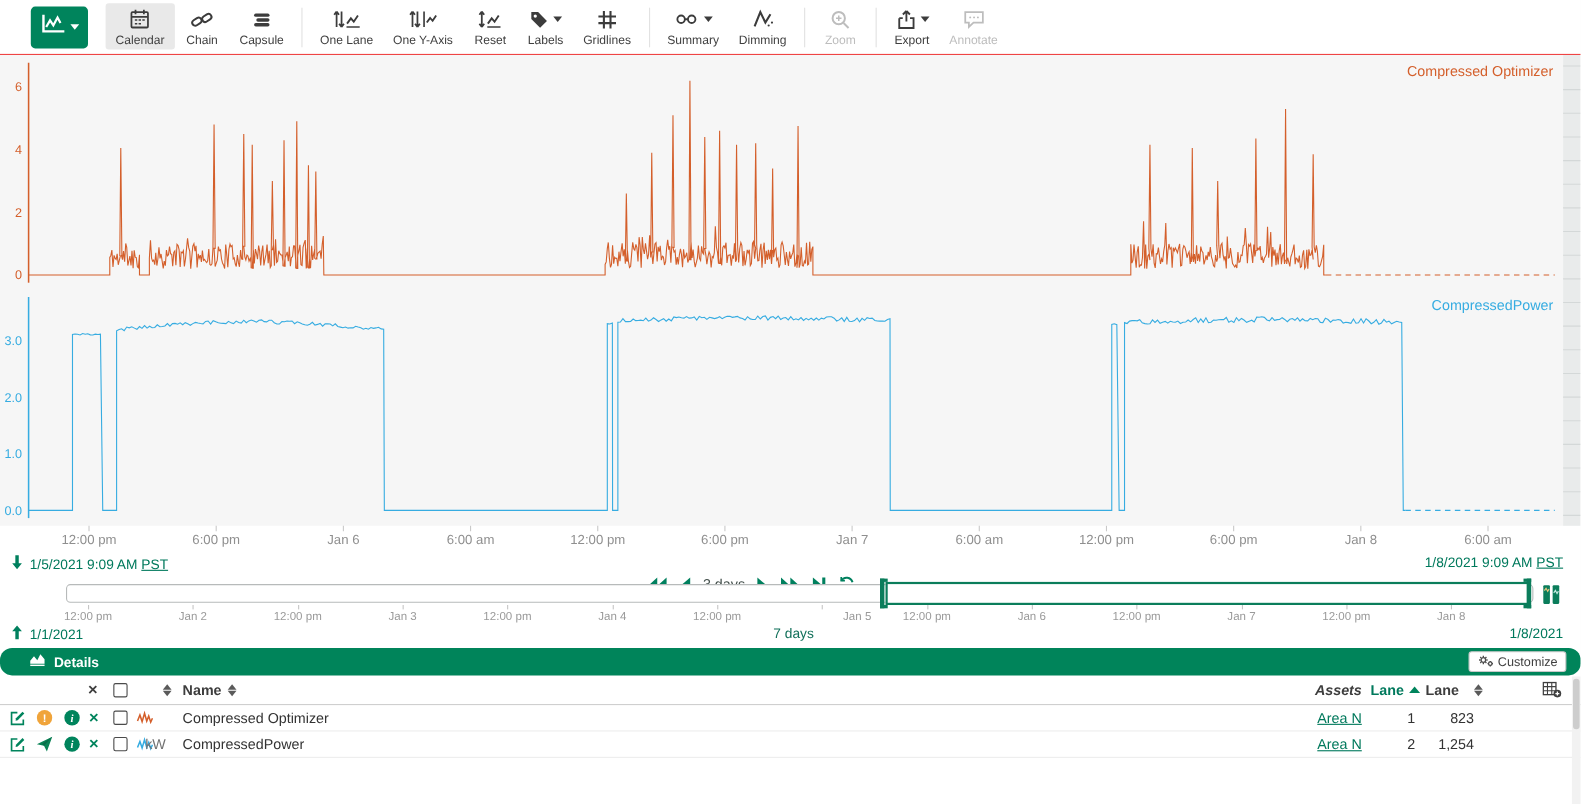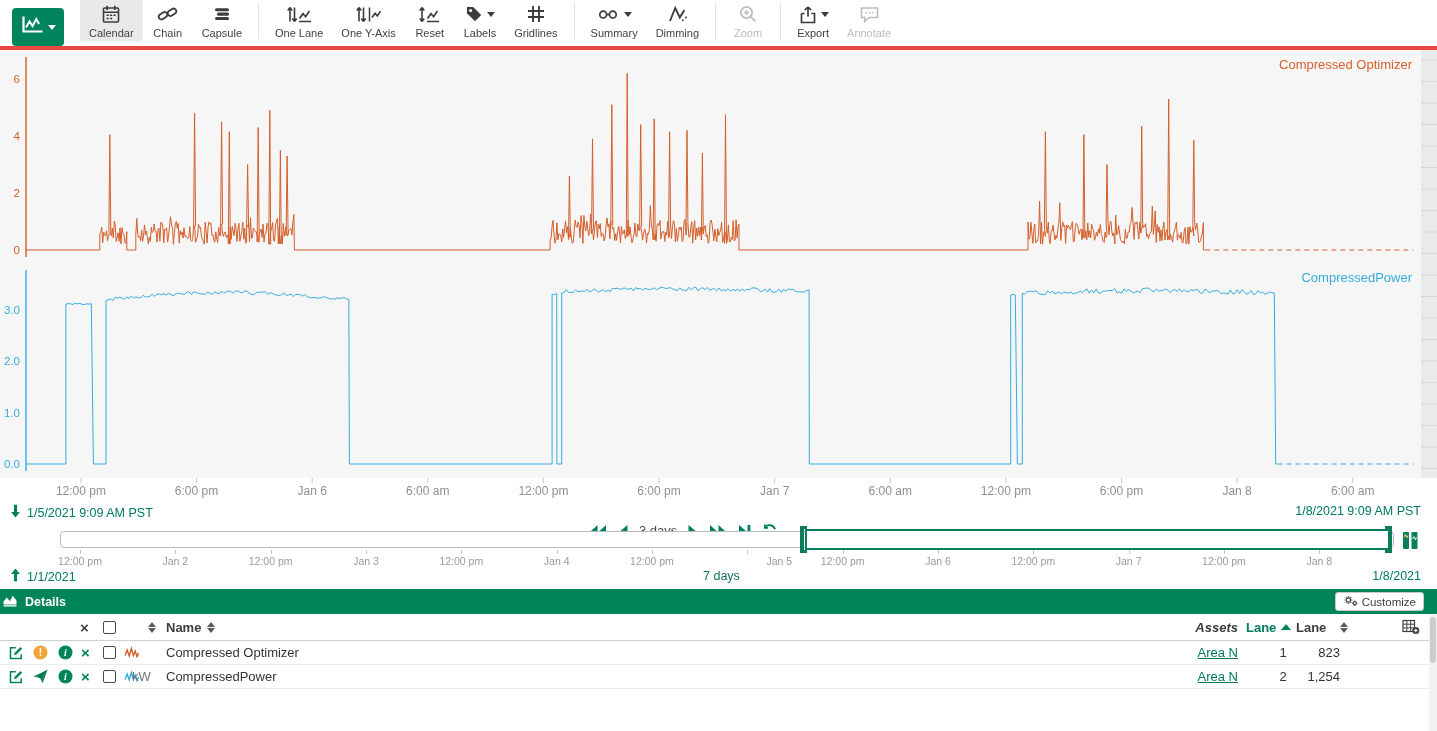--- a/index.html
+++ b/index.html
@@ -1,21 +1,21 @@
 <!DOCTYPE html>
 <html><head>
 <meta charset="utf-8">
 <style>
   * { margin:0; padding:0; box-sizing:border-box; }
   html,body { width:1437px; height:731px; overflow:hidden; background:#fff;
     font-family:"Liberation Sans", sans-serif; color:#333; position:relative; }
 
   
   .toolbar { position:absolute; top:0; left:0; right:0; height:50px; background:#fff;
-    border-bottom:4px solid #ef4444; display:flex; align-items:flex-end; padding-left:12px; }
+    border-bottom:1px solid #ef4444; display:flex; align-items:center; padding-left:28px; }
   .main-btn { width:52px; height:38px; border-radius:4px; background:#00845c;
     display:flex; align-items:center; justify-content:center; margin-right:16px; cursor:pointer; }
   .main-btn .caret { border-top-color:#fff; margin-left:2px; }
   .tb-wrap { display:flex; align-items:flex-start; height:50px; padding-top:3px; }
   .tb-btn { display:flex; flex-direction:column; align-items:center; justify-content:flex-start;
     min-width:50px; padding:4px 9px 2px; border-radius:3px; color:#3c3c3c; cursor:pointer; }
   .tb-btn.active { background:#e9e9e9; }
   .tb-btn.disabled { color:#bdbdbd; cursor:default; }
   .tb-icon { height:22px; display:flex; align-items:center; }
   .tb-label { font-size:11px; margin-top:2px; color:#3f3f3f; white-space:nowrap; }
@@ -26,21 +26,21 @@
 
   
   #chart-svg { position:absolute; top:50px; left:0; }
 
   
   .range-row { position:absolute; top:500px; left:0; right:0; height:25px; font-size:12.5px; }
   .range-left { position:absolute; left:10px; top:4px; display:flex; align-items:center;
     gap:6px; color:#00795c; }
   .range-right { position:absolute; right:16px; top:4px; display:flex; align-items:center;
     gap:4px; color:#00795c; }
-  .tz { cursor:pointer; }
+  .tz { text-decoration:underline; cursor:pointer; }
   .range-nav { position:absolute; left:589px; top:3px; display:flex; align-items:center;
     gap:11px; color:#00805e;margin-top:20px; }
   .range-nav .dur { color:#44504c; font-size:13px; cursor:pointer; }
   .nav-ic { display:flex; align-items:center; cursor:pointer; }
 
   
   .timebar { position:absolute; top:526px; left:0; right:0; height:40px; }
   .tb-track { position:absolute; left:60px; width:1334px; top:5px; height:17px;
     border:1px solid #b7baba; border-radius:4px; background:#fff; cursor:pointer; }
   .tb-select { position:absolute; left:805px; width:585px; top:3px; height:21px;
@@ -57,21 +57,21 @@
 
   
   .invest-row { position:absolute; top:567px; left:0; right:0; height:21px; font-size:12.5px; }
   .invest-left { position:absolute; left:10px; top:1px; display:flex; align-items:center;
     gap:6px; color:#00795c; }
   .invest-center { position:absolute; left:703px; top:2px; color:#11705a; }
   .invest-right { position:absolute; right:16px; top:2px; color:#00795c; }
 
   
   .details-bar { position:absolute; top:589px; left:0; right:0; height:25px; background:#00845a;
-    display:flex; align-items:center; padding-left:2px; color:#fff; }
+    display:flex; align-items:center; padding-left:26px; color:#fff;border-radius:11px; }
   .details-title { font-size:12.5px; font-weight:bold; margin-left:7px; }
   .customize-btn { position:absolute; right:13px; top:3px; height:19px; background:#fff;
     border:1px solid #c9c9c9; border-radius:3px; display:flex; align-items:center; gap:4px;
     padding:0 7px; font-size:11.5px; color:#3f3f3f; cursor:pointer; }
 
   .dt-header { position:absolute; top:614px; left:0; right:0; height:27px;
     border-bottom:1px solid #cfcfcf; font-size:13px; font-weight:bold; color:#3d3d3d; }
   .dt-header .cell, .dt-row .cell { position:absolute; top:0; height:100%;
     display:flex; align-items:center; }
   .dt-row { position:absolute; left:0; right:0; height:24px; border-bottom:1px solid #ededed;

